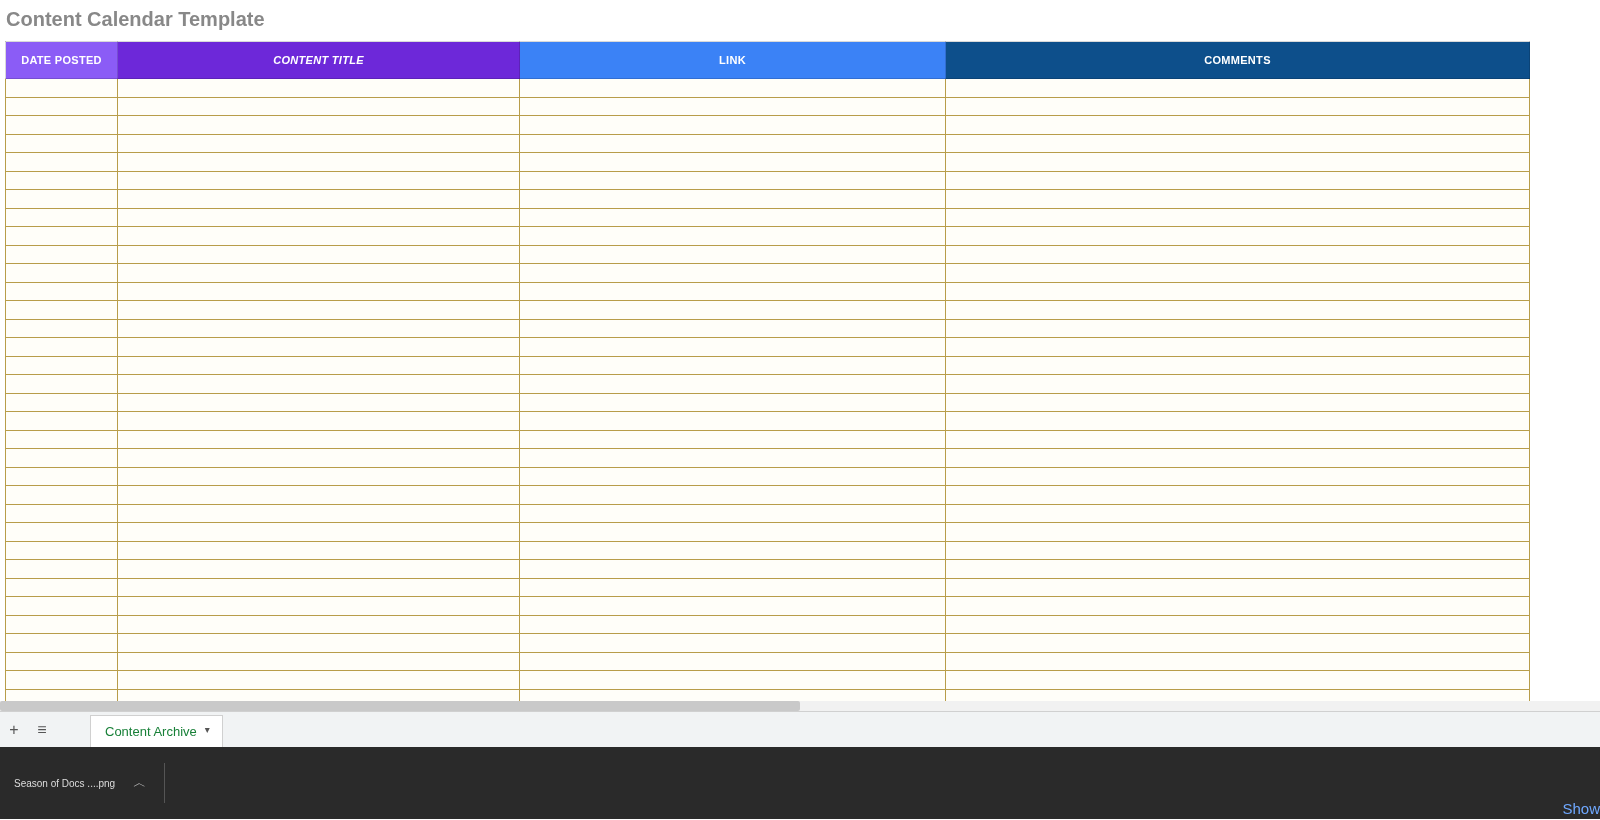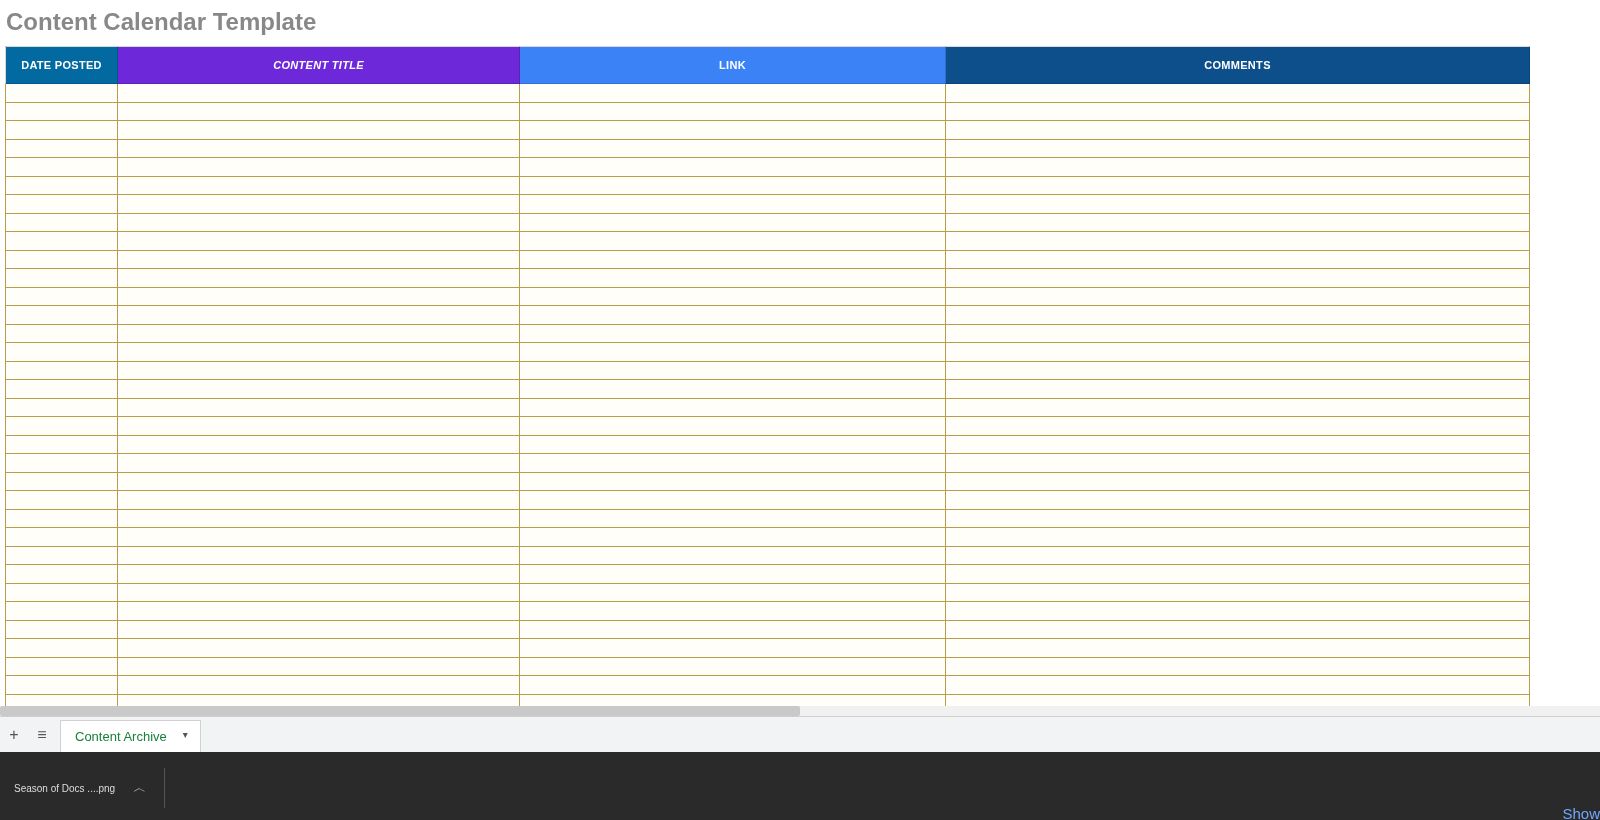--- a/index.html
+++ b/index.html
@@ -1,19 +1,19 @@
 <!DOCTYPE html>
 <html><head>
 <meta charset="utf-8">
 <style>
   * { box-sizing: border-box; margin: 0; padding: 0; }
   html, body { width: 1600px; height: 820px; font-family: Arial, sans-serif; overflow: hidden; background: #fff; }
   
   .page-title {
-    font-size: 24px;
+    font-size: 20px;
     font-weight: bold;
     color: #888;
     padding: 8px 16px 10px 6px;
   }
   
   .spreadsheet-area {
     position: relative;
     width: 100%;
     height: 670px;
     overflow: hidden;
@@ -34,21 +34,21 @@
     padding: 12px 4px;
     border: 1px solid rgba(0,0,0,0.15);
     letter-spacing: 0.3px;
   }
   
   .col-date   { width: 112px; }
   .col-title  { width: 402px; }
   .col-link   { width: 426px; }
   .col-comm   { width: 584px; }
   
-  .hdr-date   { background: #0369a1; }
+  .hdr-date   { background: #8b5cf6; }
   .hdr-title  { background: #6d28d9; font-style: italic; }
   .hdr-link   { background: #3b82f6; }
   .hdr-comm   { background: #0d4f8b; }
   
   table.grid td {
     height: 18.5px;
     border: 1px solid #b89d4a;
     background: #fffef9;
     font-size: 11px;
     padding: 0 4px;
@@ -95,24 +95,25 @@
   }
   .sheet-tab {
     background: #fff;
     border: 1px solid #d0d0d0;
     border-bottom: none;
     padding: 8px 12px 8px 14px;
     font-size: 13px;
     color: #188038;
     font-weight: 500;
     display: flex;
-    gap: 16px;
+    gap: 8px;
     position: relative;
     top: 1px;
     cursor: pointer;
+    margin-left: 30px;
   }
   .sheet-tab .caret {
     font-size: 10px;
     color: #555;
   }
   
   
   .download-bar {
     height: 72px;
     background: #2a2a2a;

